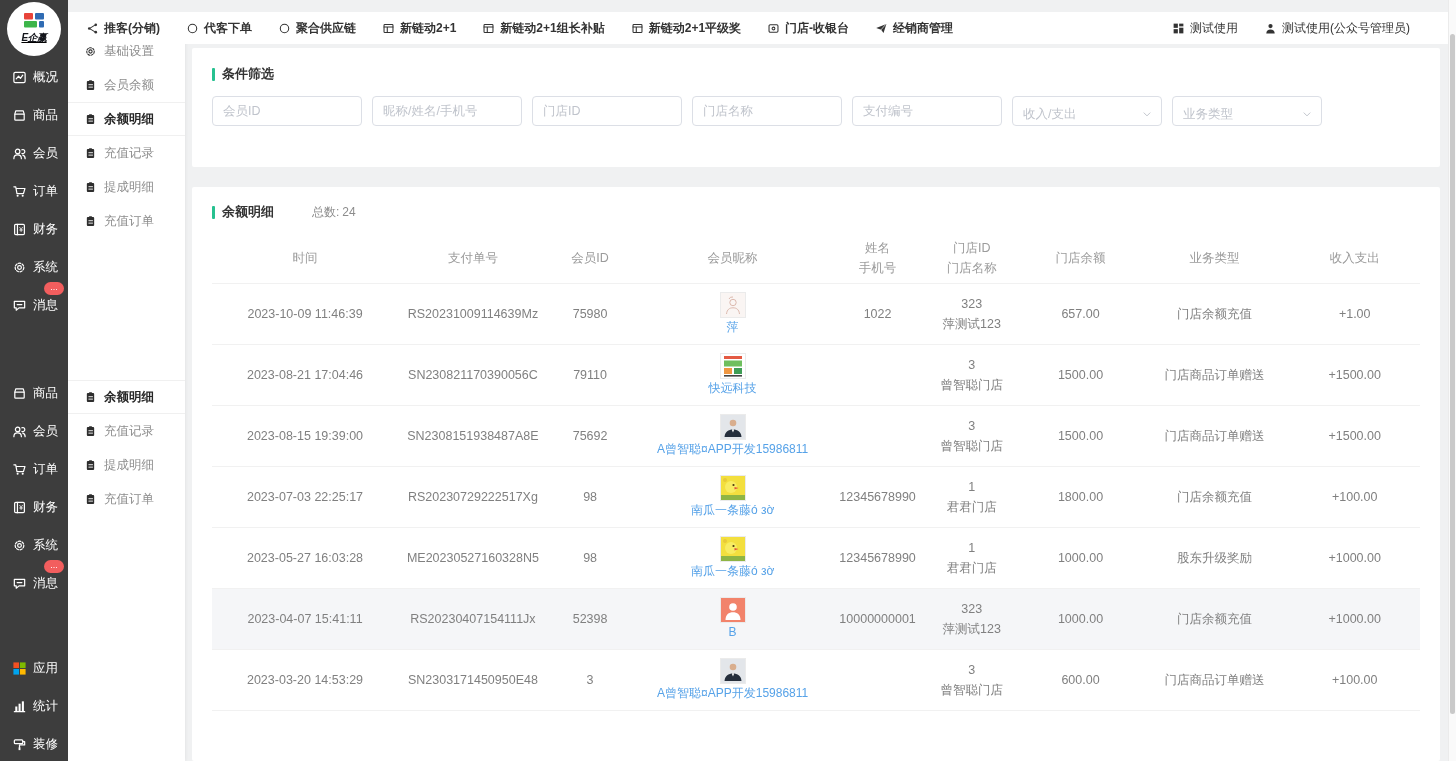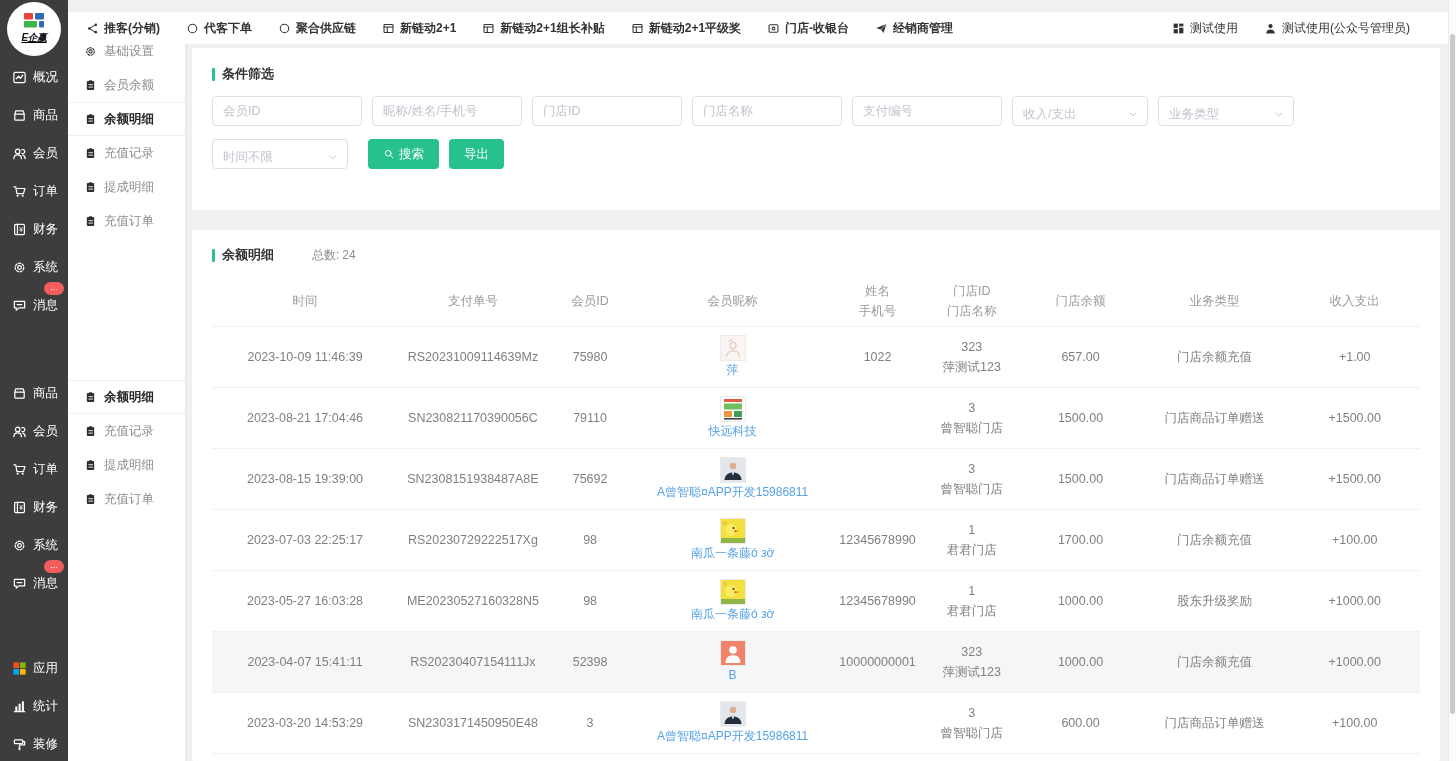--- a/index.html
+++ b/index.html
@@ -28,21 +28,21 @@
   .sgrp1{margin-top:2px;} .sgrp2{margin-top:142px;}
   
   main{position:absolute;left:185px;top:32px;right:0;bottom:0;background:#f0f1f2;padding:16px 16px 0 7px;overflow:hidden;display:flex;flex-direction:column;}
   .card{background:#fff;border-radius:2px;}
   .sec-title{display:flex;align-items:center;font-size:13px;font-weight:700;color:#333;}
   .bar{width:3px;height:13px;background:#27c190;margin-right:7px;border-radius:1px;}
   .filter-card{padding:17px 20px 41px;flex:none;}
   .frow{display:flex;align-items:center;margin-top:13px;}
   .f-input{width:150px;height:30px;border:1px solid #dcdfe6;border-radius:4px;padding:0 10px;font-size:12.5px;color:#333;margin-right:10px;background:#fff;font-family:inherit;outline:none;}
   .f-input::placeholder{color:#c0c4cc;}
-  .select{width:136px;height:30px;border:1px solid #dcdfe6;border-radius:4px;display:flex;align-items:center;justify-content:space-between;padding:6px 8px 0 10px;font-size:12.5px;color:#c0c4cc;margin-right:10px;cursor:pointer;background:#fff;}
+  .select{width:150px;height:30px;border:1px solid #dcdfe6;border-radius:4px;display:flex;align-items:center;justify-content:space-between;padding:6px 8px 0 10px;font-size:12.5px;color:#c0c4cc;margin-right:10px;cursor:pointer;background:#fff;}
   .select .ic{color:#c0c4cc;} .select .ic svg{width:12px;height:12px;display:block;}
   .btn{height:30px;background:#27c190;color:#fff;border:none;border-radius:4px;font-size:12.5px;display:flex;align-items:center;gap:4px;padding:0 15px;cursor:pointer;margin-left:10px;font-family:inherit;}
   .btn .ic svg{width:12px;height:12px;display:block;}
   
   .table-card{margin-top:20px;flex:1;min-height:0;padding:16px 20px 0;overflow:hidden;display:flex;flex-direction:column;}
   .total{margin-left:38px;color:#8c8c8c;font-weight:400;font-size:12px;}
   .total b{font-weight:400;margin-left:3px;}
   .tgrid{--cols:15.4% 12.4% 7% 16.6% 7.4% 8.2% 9.8% 12.4% 10.8%;}
   .thead{display:grid;grid-template-columns:var(--cols);margin-top:12px;min-height:50px;align-items:center;color:#9b9b9b;font-size:12.5px;font-weight:400;text-align:center;line-height:1.6;}
   .trow{display:grid;grid-template-columns:var(--cols);min-height:61px;align-items:center;text-align:center;font-size:12.5px;color:#808080;border-top:1px solid #f1f1f1;line-height:1.6;}
@@ -468,42 +468,20 @@
         </div>
         <div class="select">
           <span>业务类型</span>
           <span class="ic">
             <svg viewBox="0 0 16 16" fill="none" stroke="currentColor" stroke-width="1.3" stroke-linecap="round" stroke-linejoin="round">
               <path d="M4 6.5 L8 10.5 L12 6.5"></path>
             </svg>
           </span>
         </div>
       </div>
-    <div class="frow">
-      <div class="select">
-        <span>时间不限</span>
-        <span class="ic" id="chev-time">
-            <svg viewBox="0 0 16 16" fill="none" stroke="currentColor" stroke-width="1.3" stroke-linecap="round" stroke-linejoin="round">
-              <path d="M4 6.5 L8 10.5 L12 6.5"></path>
-            </svg>
-          </span>
-      </div>
-      <button class="btn">
-        <span class="ic" id="search-ic">
-            <svg viewBox="0 0 16 16" fill="none" stroke="currentColor" stroke-width="1.3" stroke-linecap="round" stroke-linejoin="round">
-              <circle cx="7" cy="7" r="3.8"></circle>
-              <path d="M10 10 L13 13"></path>
-            </svg>
-          </span>
-        <span>搜索</span>
-      </button>
-      <button class="btn">
-        <span>导出</span>
-      </button>
-    </div>
   </section>
 
   <section class="card table-card tgrid">
     <div class="sec-title">
       <span class="bar"></span>
       <span>余额明细</span>
       <span class="total"><span>总数:</span><b>24</b></span>
     </div>
     <div class="thead" id="thead">
         <div class="th">
@@ -626,21 +604,21 @@
                 <circle cx="4" cy="4" r="2" fill="#e8c93a"></circle>
               </svg>
             </span>
             <span class="nick-link">南瓜一条藤ó зờ</span>
           </div>
           <div>12345678990</div>
           <div>
             <div>1</div>
             <div>君君门店</div>
           </div>
-          <div>1700.00</div>
+          <div>1800.00</div>
           <div>门店余额充值</div>
           <div>+100.00</div>
         </div>
         <div class="trow">
           <div>2023-05-27 16:03:28</div>
           <div>ME20230527160328N5</div>
           <div>98</div>
           <div class="nick">
             <span class="avatar">
               <svg viewBox="0 0 24 24">

